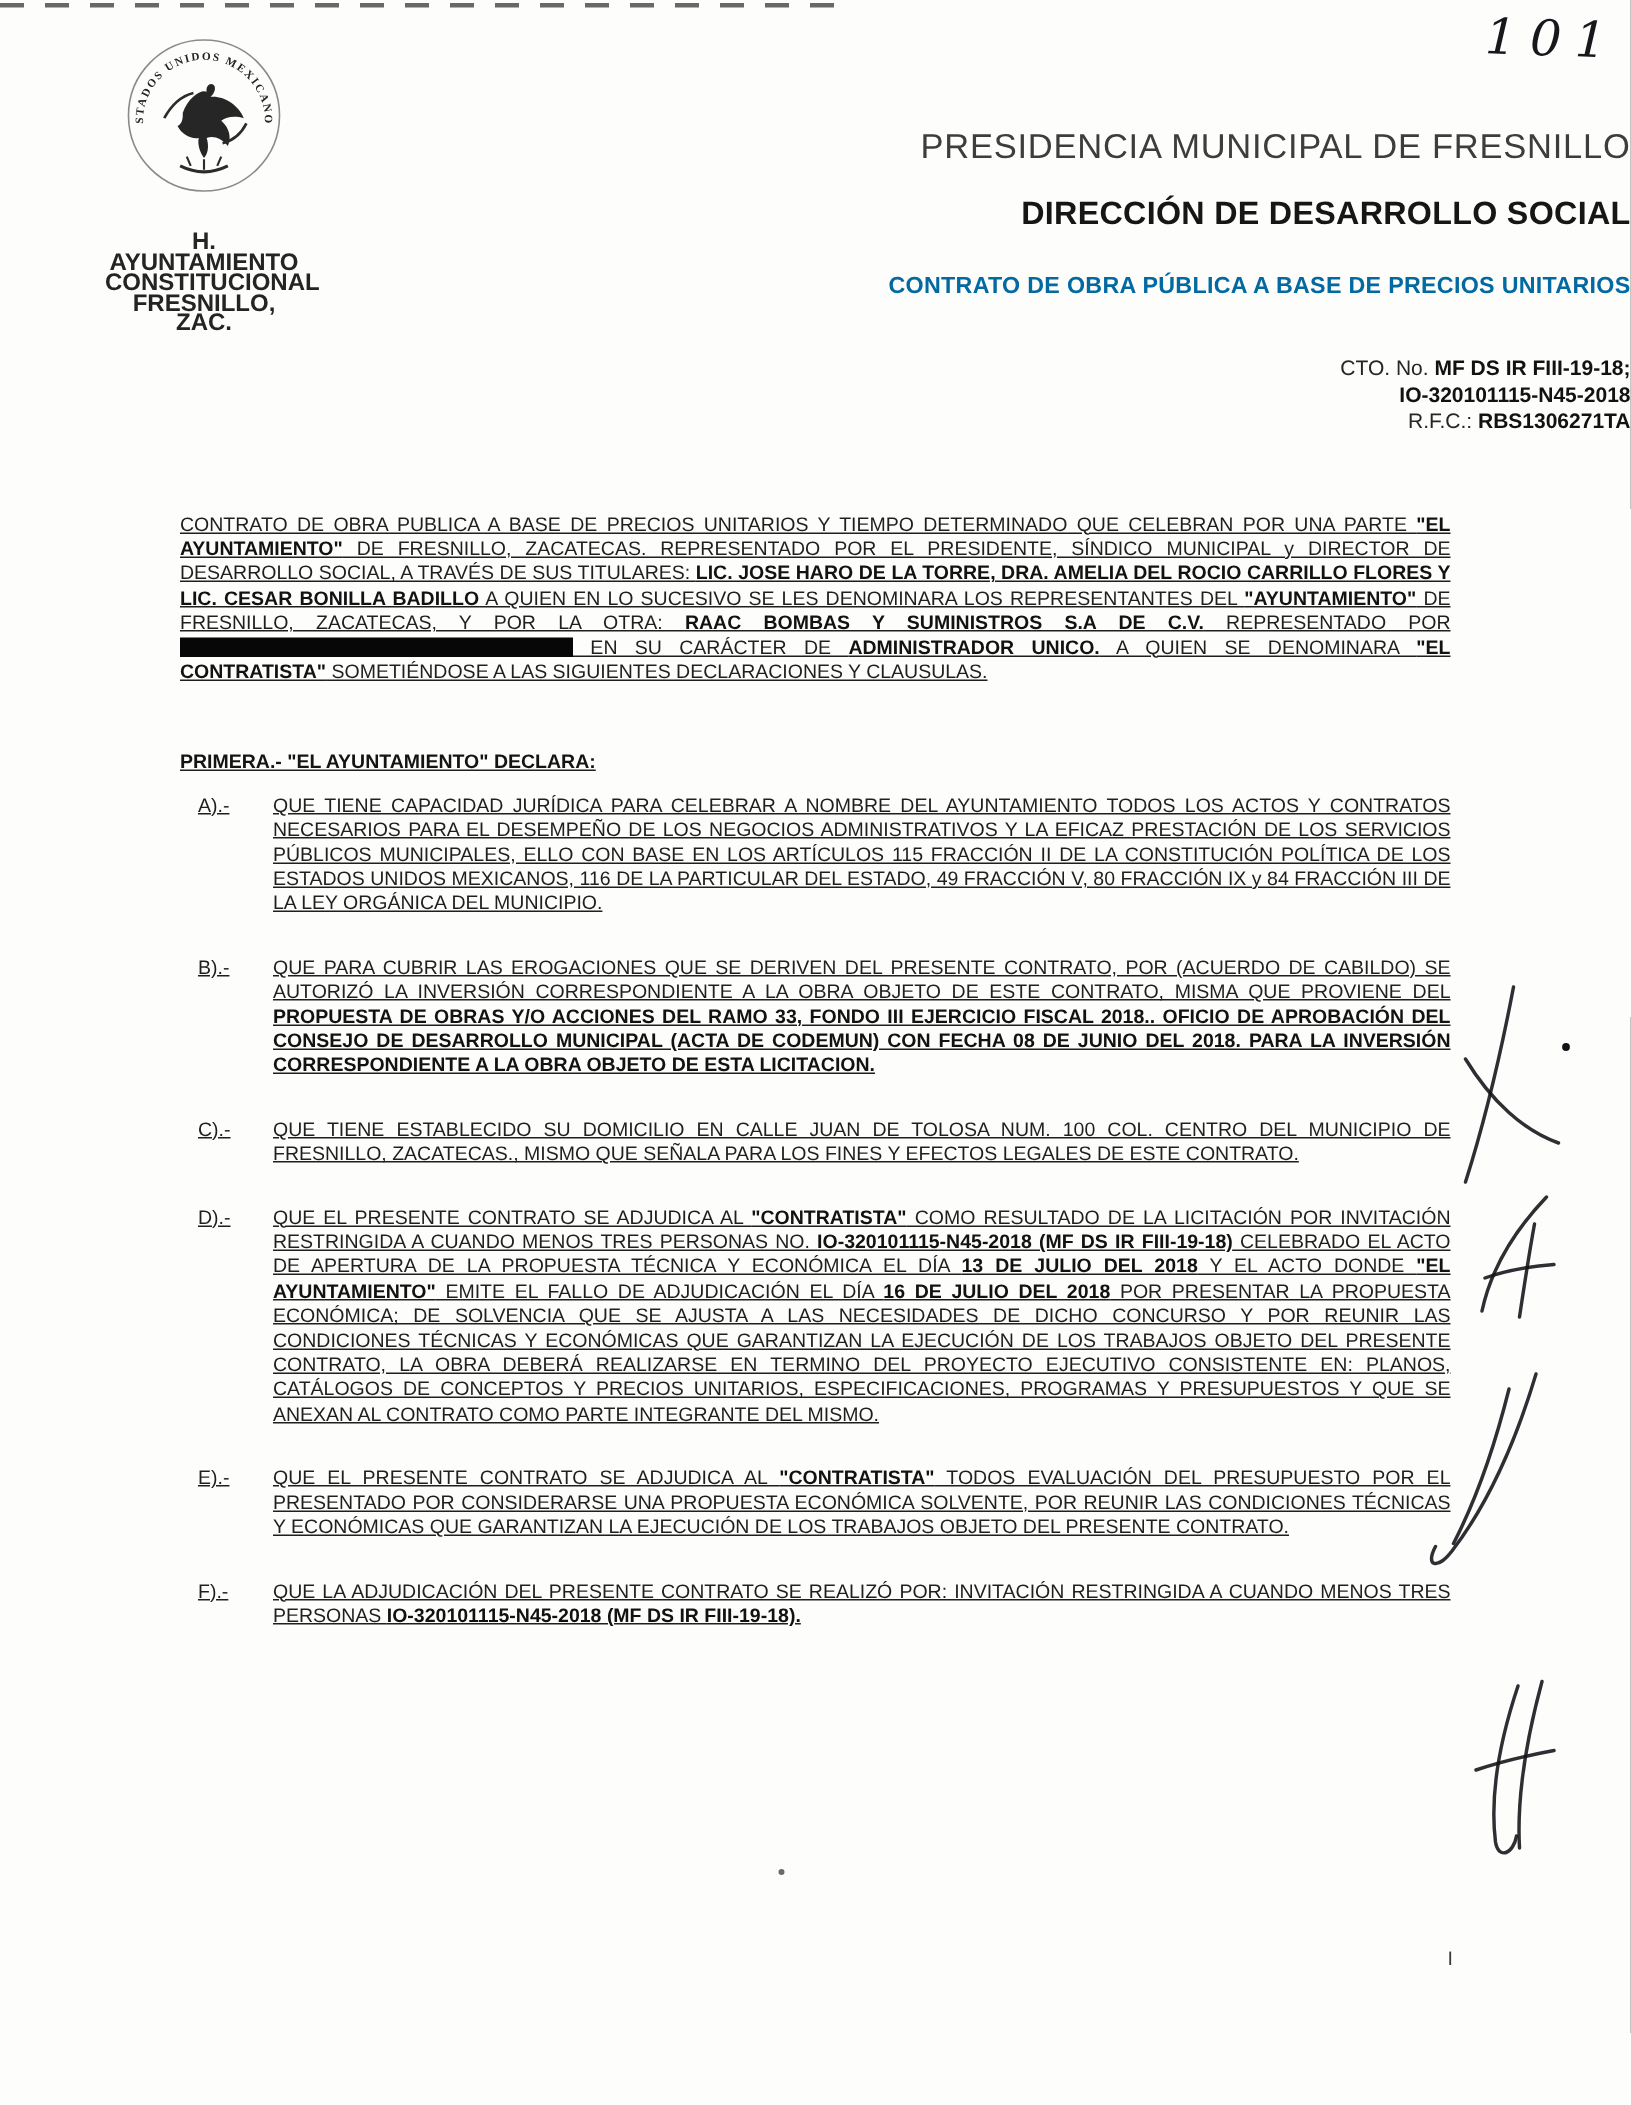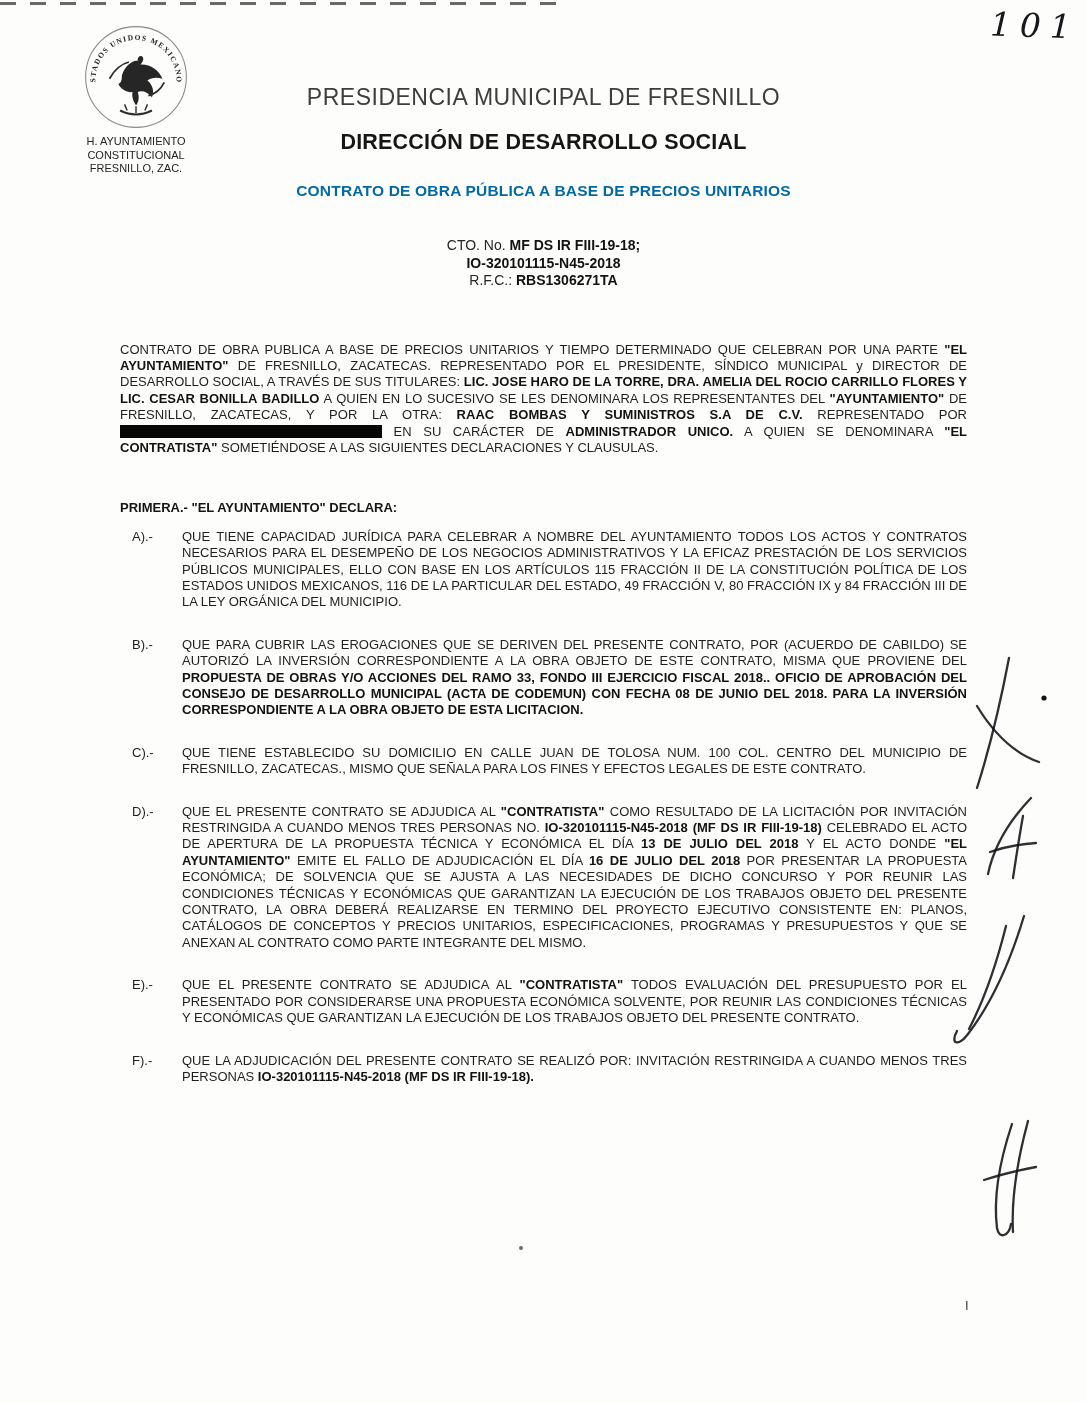--- a/index.html
+++ b/index.html
@@ -14,29 +14,29 @@
   
   .scan-dashes {
     position:absolute; top:2px; left:0; width:556px; height:3px; opacity:.72;
     background:repeating-linear-gradient(90deg,#2e2e2e 0 16px, transparent 16px 30px);
   }
   .scan-speck { position:absolute; left:519px; top:1246px; width:4px; height:4px;
     border-radius:50%; background:#6a6a6a; }
   
   .seal { position:absolute; left:70px; top:24px; width:132px; text-align:center; }
   .seal svg { width:106px; height:106px; }
-  .seal-caption { font-size:11px; font-weight:400; line-height:13.5px; color:#242424; margin-top:1px; }
+  .seal-caption { font-size:16px; font-weight:700; line-height:13.5px; color:#242424; margin-top:20px; }
   
-  .titles { padding-top:84px; text-align:center; }
+  .titles { padding-top:84px; text-align:right; }
   .t1 { font-size:23px; font-weight:400; letter-spacing:.5px; color:#3d3d3d; }
   .t2 { font-size:21.5px; font-weight:700; letter-spacing:.2px; color:#161616; margin-top:19px; }
   .t3 { font-size:15.5px; font-weight:700; letter-spacing:.2px; color:#0369a1; margin-top:27px; }
   .refs { margin-top:37px; font-size:14px; line-height:17.5px; color:#262626; }
   
-  .doc-body { width:847px; margin:0 auto; font-size:13px; line-height:16.4px; }
+  .doc-body { width:847px; margin:0 auto; font-size:13px; line-height:16.4px;text-decoration:underline; }
   .intro { margin-top:52px; text-align:justify; }
   .decl-heading { text-align:center; font-weight:700; font-size:13.5px; letter-spacing:1.5px; margin-top:37px; color:#141414; }
   .primera { font-weight:700; margin-top:44px; margin-bottom:12px; color:#141414; }
   .decl-item { display:flex; margin-bottom:26px; }
   .decl-label { flex:0 0 62px; padding-left:12px; }
   .decl-text { flex:1; text-align:justify; }
   .redaction { display:inline-block; width:262px; height:13px; background:#070707; vertical-align:-2px; }
   
   .hw-folio {
     position:absolute; left:990px; top:6px; width:90px;

